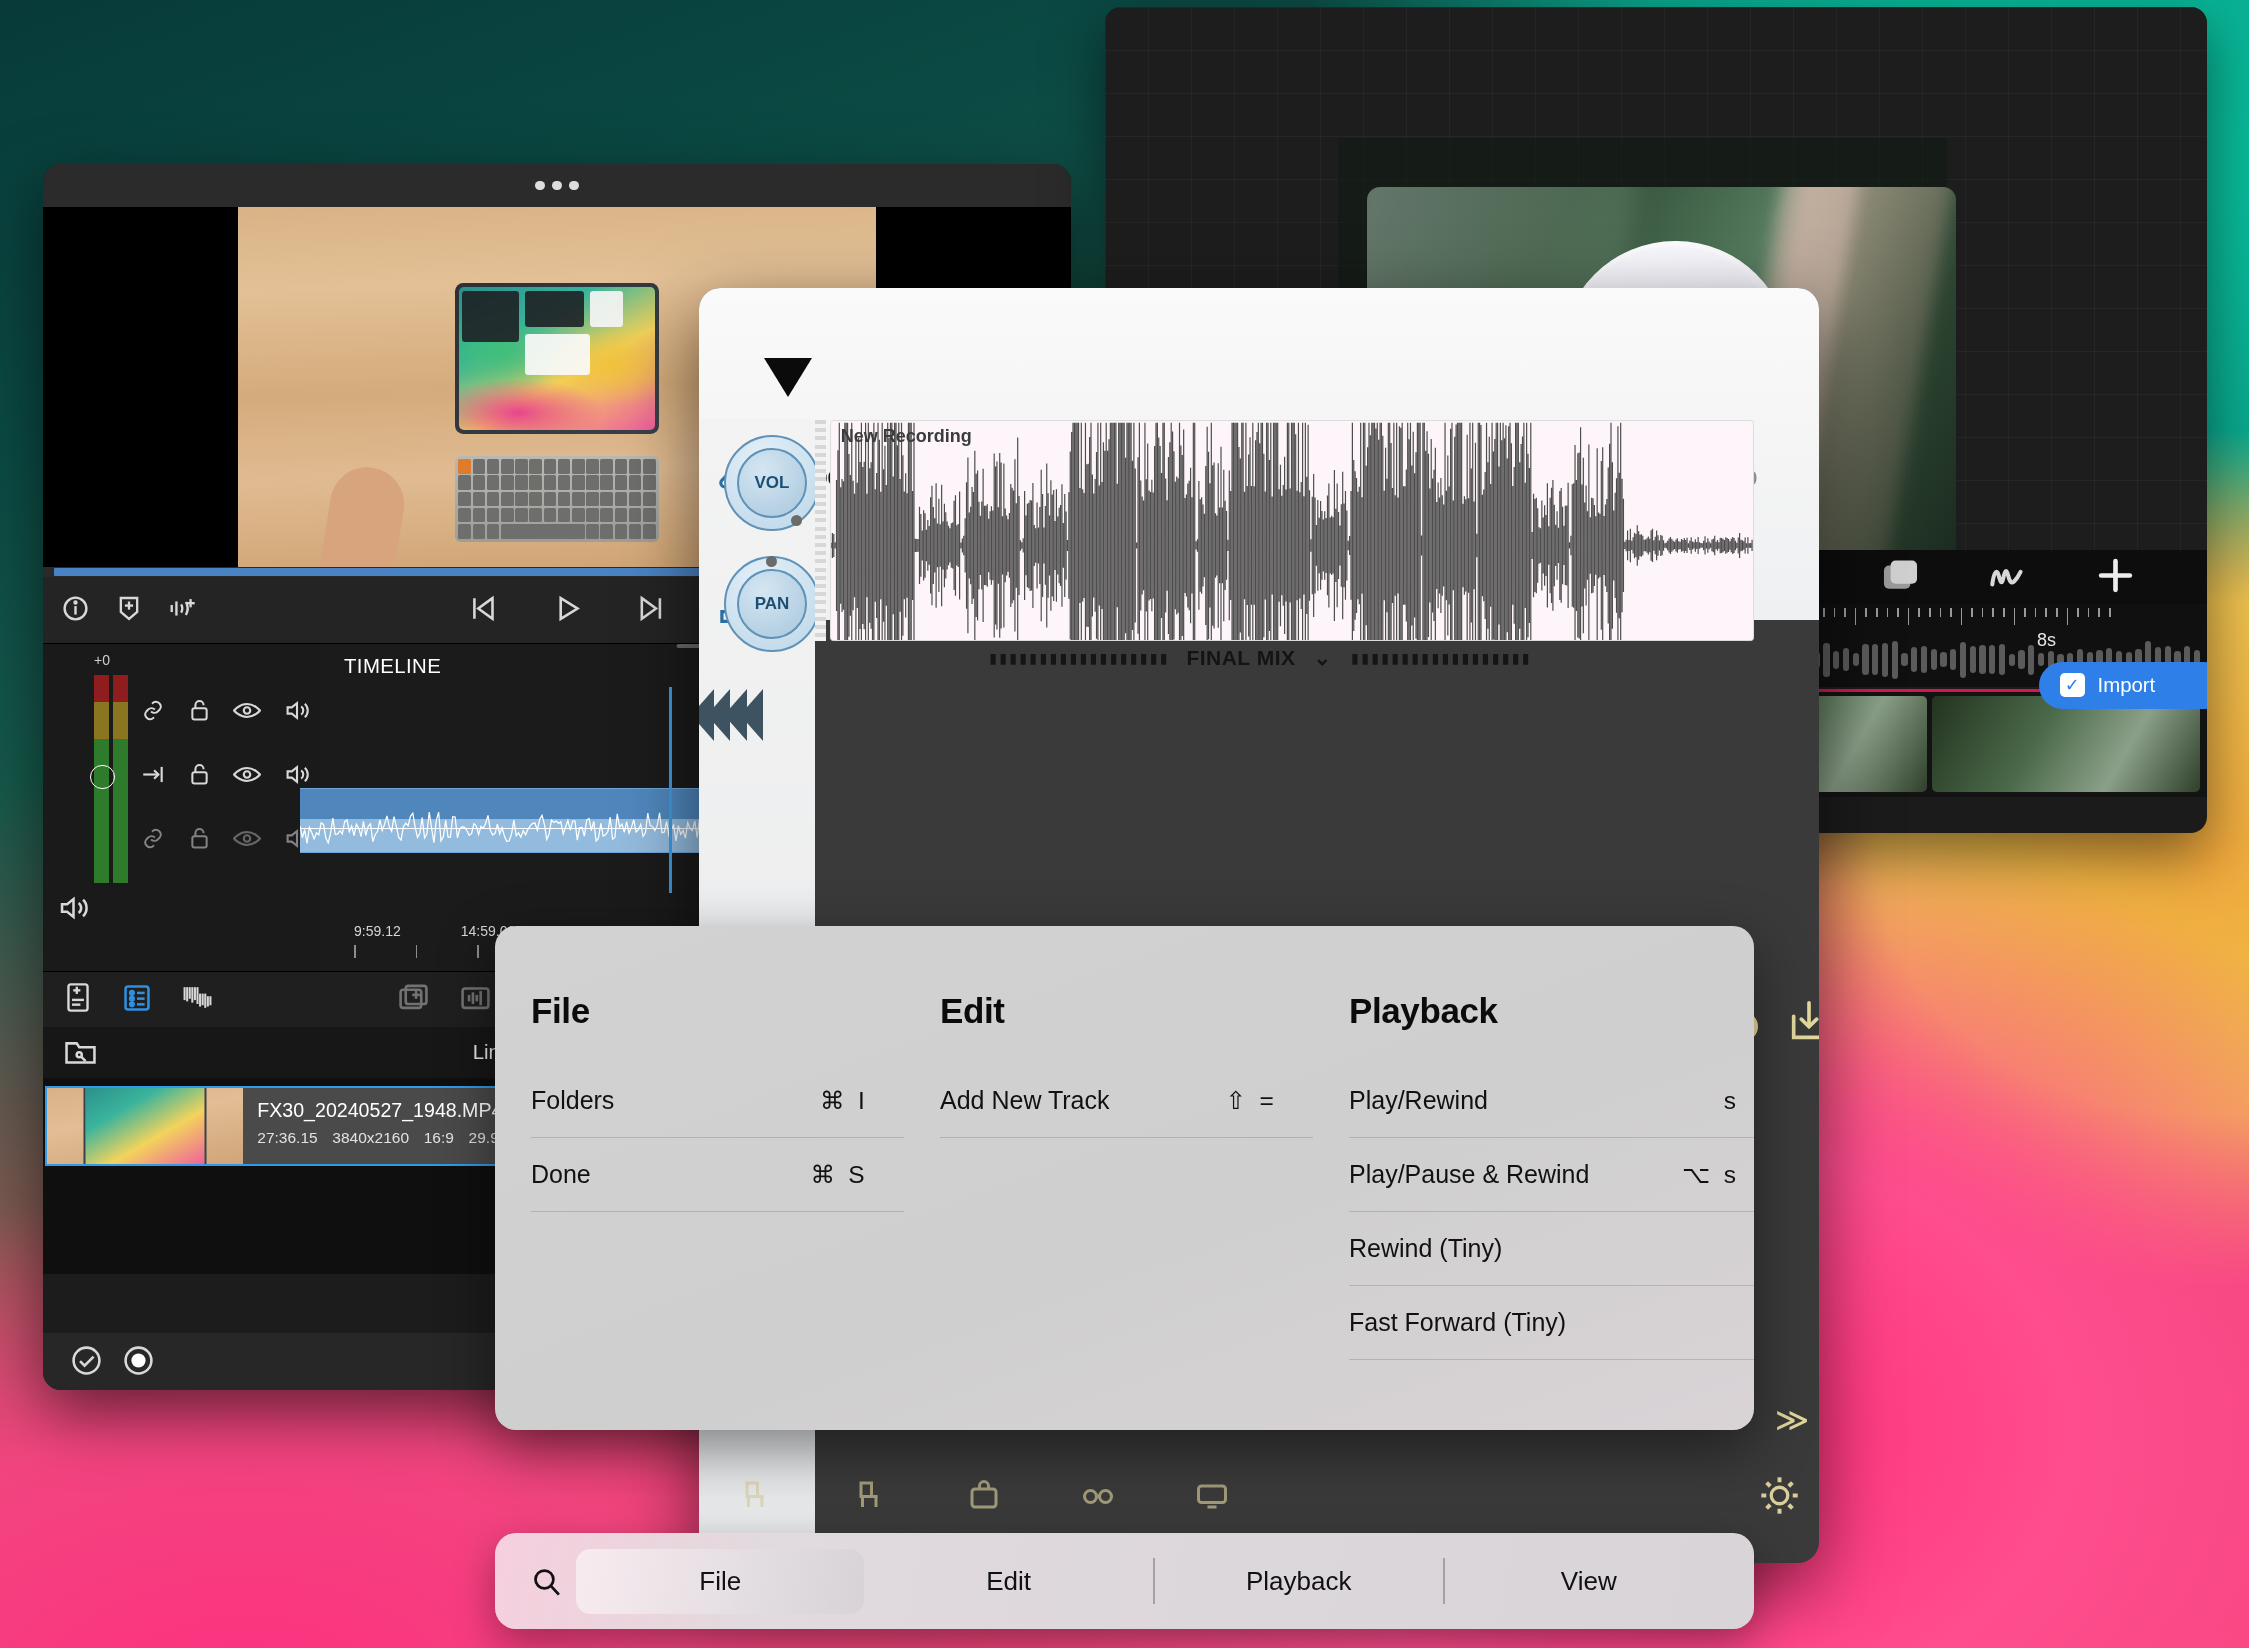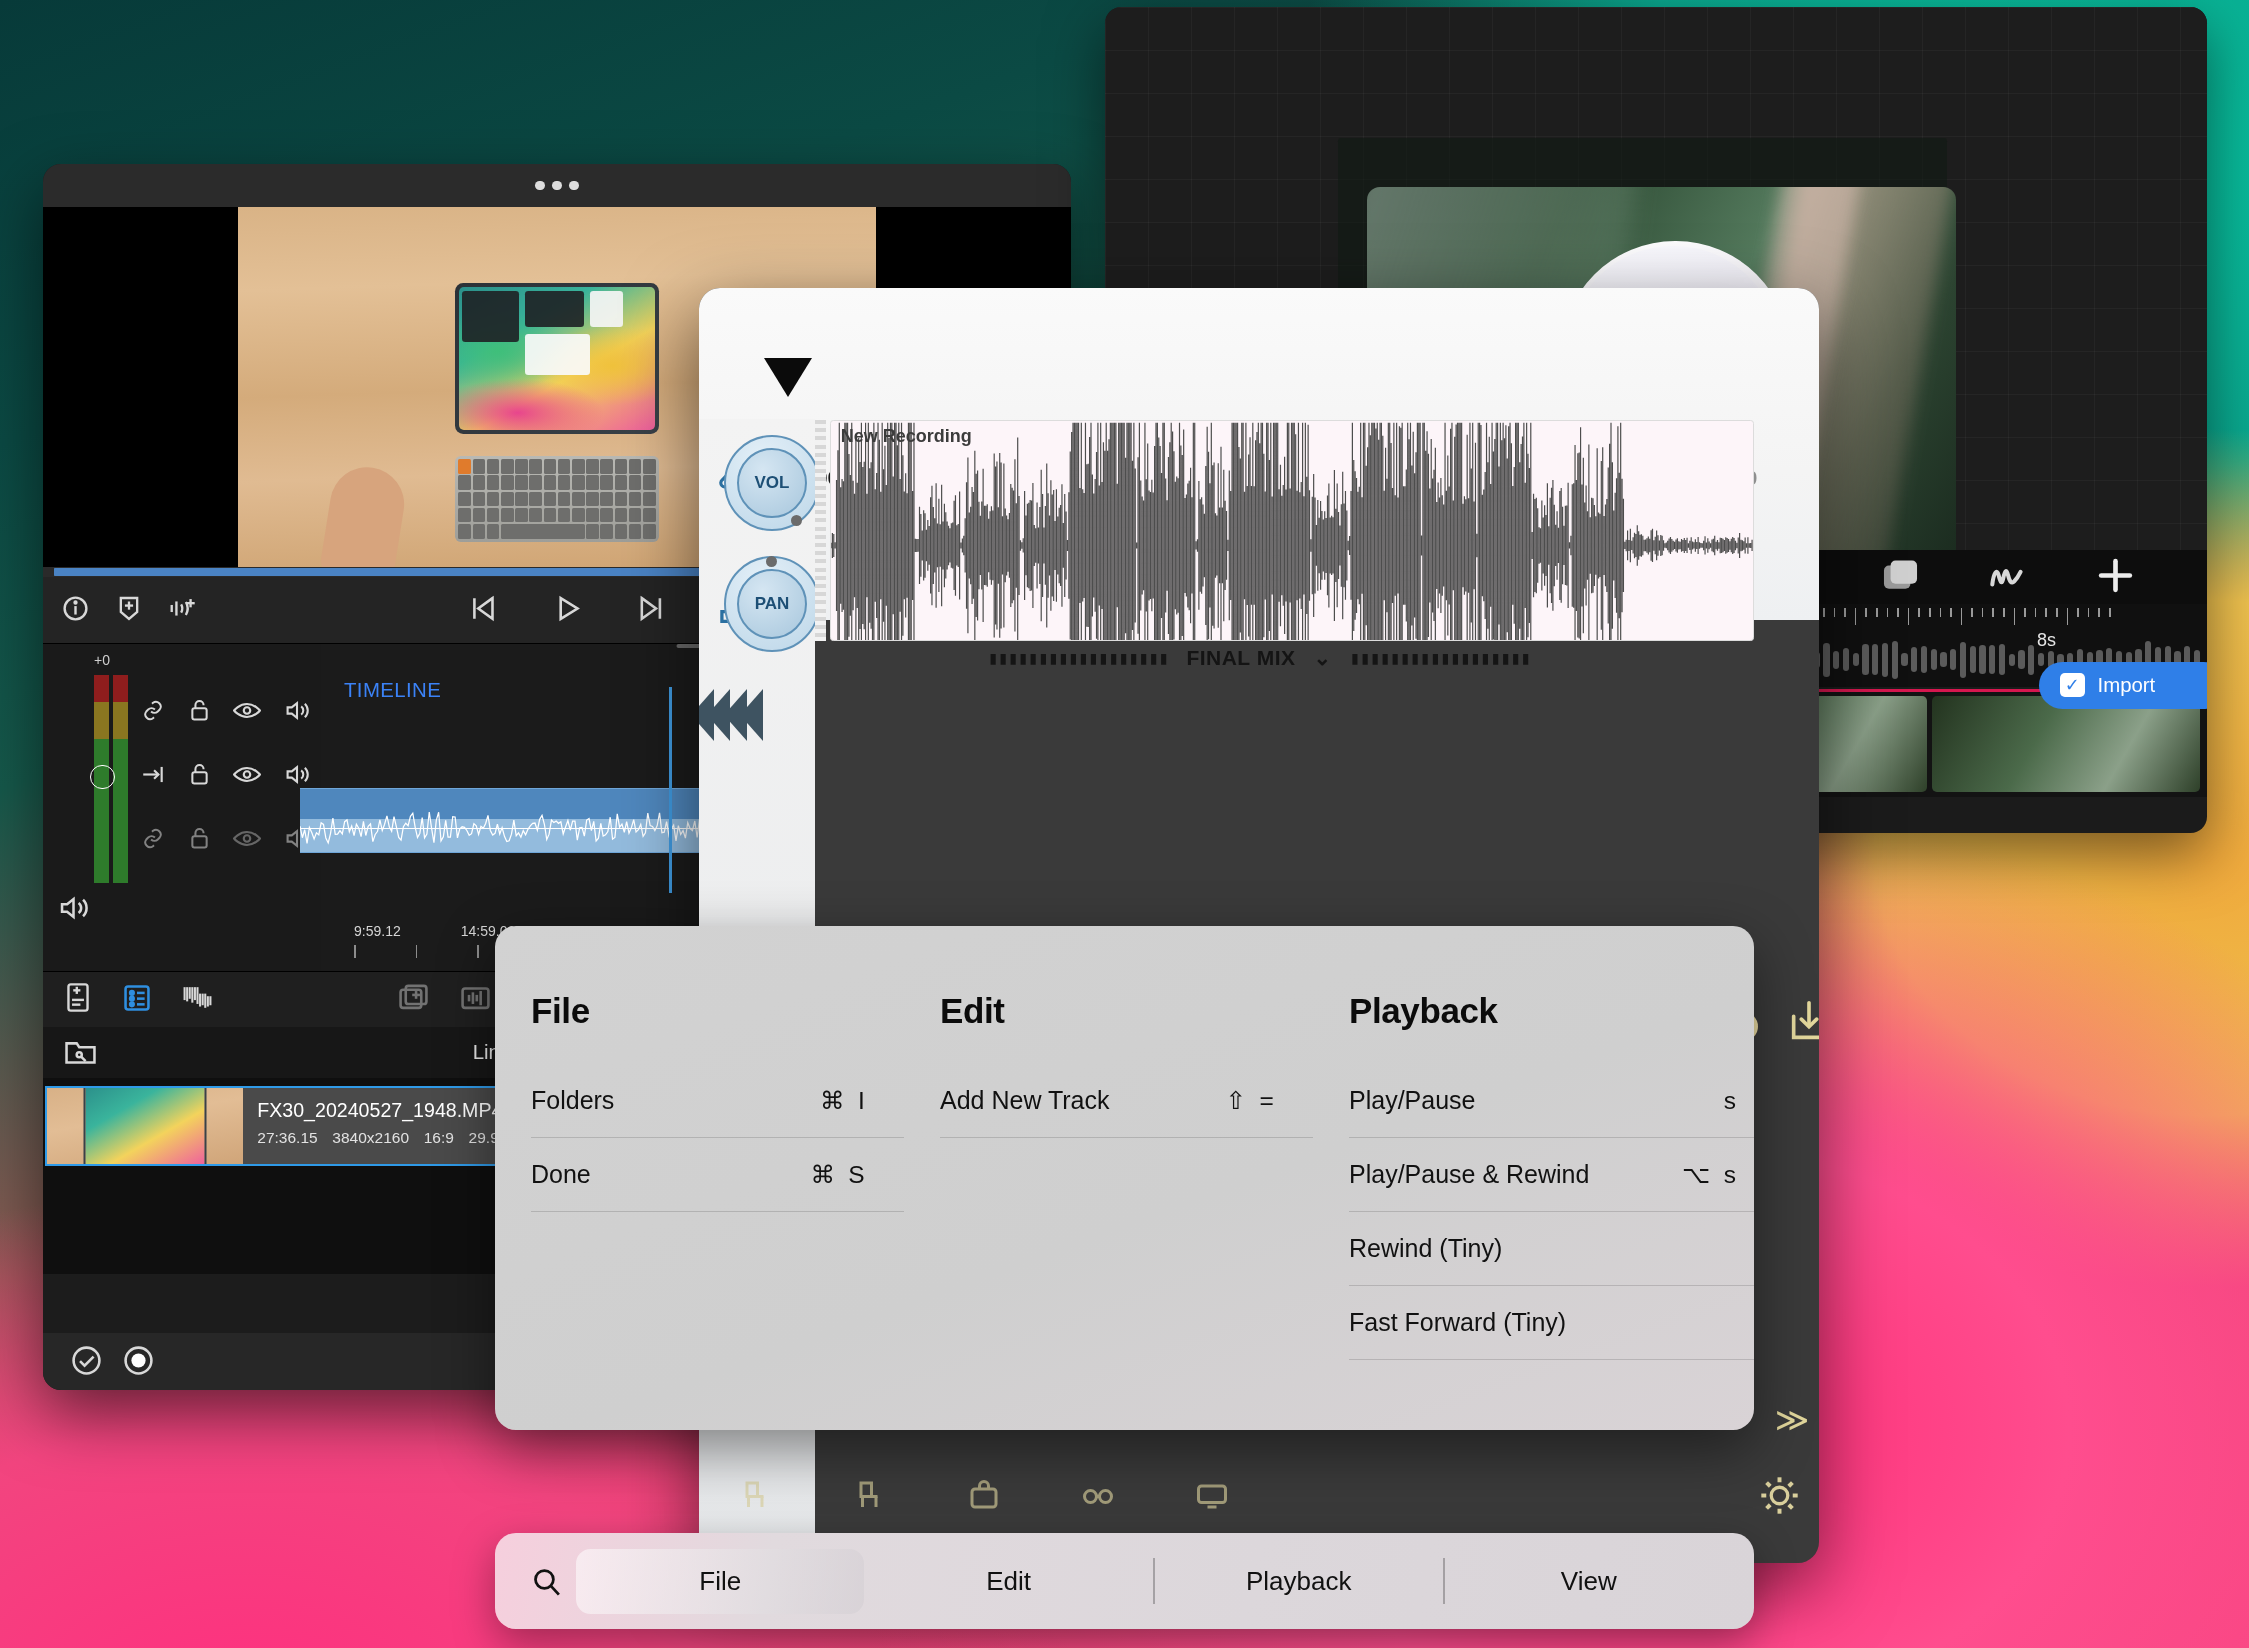--- a/index.html
+++ b/index.html
@@ -59,21 +59,21 @@
   .ve-tracks-col { width:278px; background:#1a1a1a; position:relative; }
   .lvl-label { color:#cfcfcf; font-size:14px; position:absolute; left:51px; top:8.2px; }
   .meters { position:absolute; left:51px; top:31px; width:34px; height:208px; display:flex; gap:4.9px; }
   .meter { width:14.7px; height:100%; background:linear-gradient(180deg,#8f1d1d 0%,#8f1d1d 13%,#8a7620 13%,#8a7620 31%,#2e7b2b 31%,#2e7b2b 100%); }
   .meter-knob { position:absolute; left:47px; top:121px; width:24.5px; height:24.5px; border:1.6px solid #fff; border-radius:50%; }
   .track-rows { position:absolute; left:92px; top:36px; width:186px; }
   .track-row { height:64px; display:flex; align-items:center; gap:23px; padding-left:4.9px; }
   .ve-timeline { flex:1; background:#1b1b1b; position:relative; }
   .tl-handle { position:absolute; left:50%; transform:translateX(-50%); top:0; width:39px; height:4.1px; border-radius:2.5px; background:#6a6a6a; }
   .tl-head { display:flex; justify-content:space-between; padding:11.4px 19.6px 0 23px; }
-  .tl-title { color:#3b82f6; font-size:20.4px; letter-spacing:0.4px;margin-top:24px; }
+  .tl-title { color:#ffffff; font-size:20.4px; letter-spacing:0.4px; }
   .tl-time { color:#e9e9e9; font-size:20.4px; }
   .tl-clip { position:absolute; left:-21px; top:144px; right:-327px; height:65px;
     background:linear-gradient(180deg,#4f87bd 0%,#4f87bd 48%,#93bbdd 48%,#93bbdd 100%);
     border-top:1.6px solid #6fa6d8; border-bottom:1.6px solid #6fa6d8; overflow:hidden; }
   .tl-clip-label { color:#fff; font-size:16.4px; padding:3.3px 0 0 8.2px; position:relative; z-index:2; white-space:nowrap; }
   .tl-wave { position:absolute; left:0; right:0; top:16.4px; height:47px; }
   .playhead { position:absolute; left:348px; top:43px; bottom:78px; width:2.5px; background:#3f9ae0; }
   .tl-ruler { position:absolute; left:0; right:0; bottom:13px; padding-left:33px; }
   .tl-ruler-labels { display:flex; gap:60px; color:#d6d6d6; font-size:14px; }
   .tl-ticks { display:flex; gap:60px; margin-top:5.7px; }
@@ -961,21 +961,21 @@
     <div class="mcol-title">Edit</div>
     <div class="mitem">
       <span>Add New Track</span>
       <span class="sc">⇧ =</span>
     </div>
   </div>
 
   <div class="mcol" id="mcol-playback">
     <div class="mcol-title">Playback</div>
     <div class="mitem">
-      <span>Play/Pause</span>
+      <span>Play/Rewind</span>
       <span class="sc">s</span>
     </div>
     <div class="mitem">
       <span>Play/Pause &amp; Rewind</span>
       <span class="sc">⌥ s</span>
     </div>
     <div class="mitem">
       <span>Rewind (Tiny)</span>
       <span class="sc"></span>
     </div>

